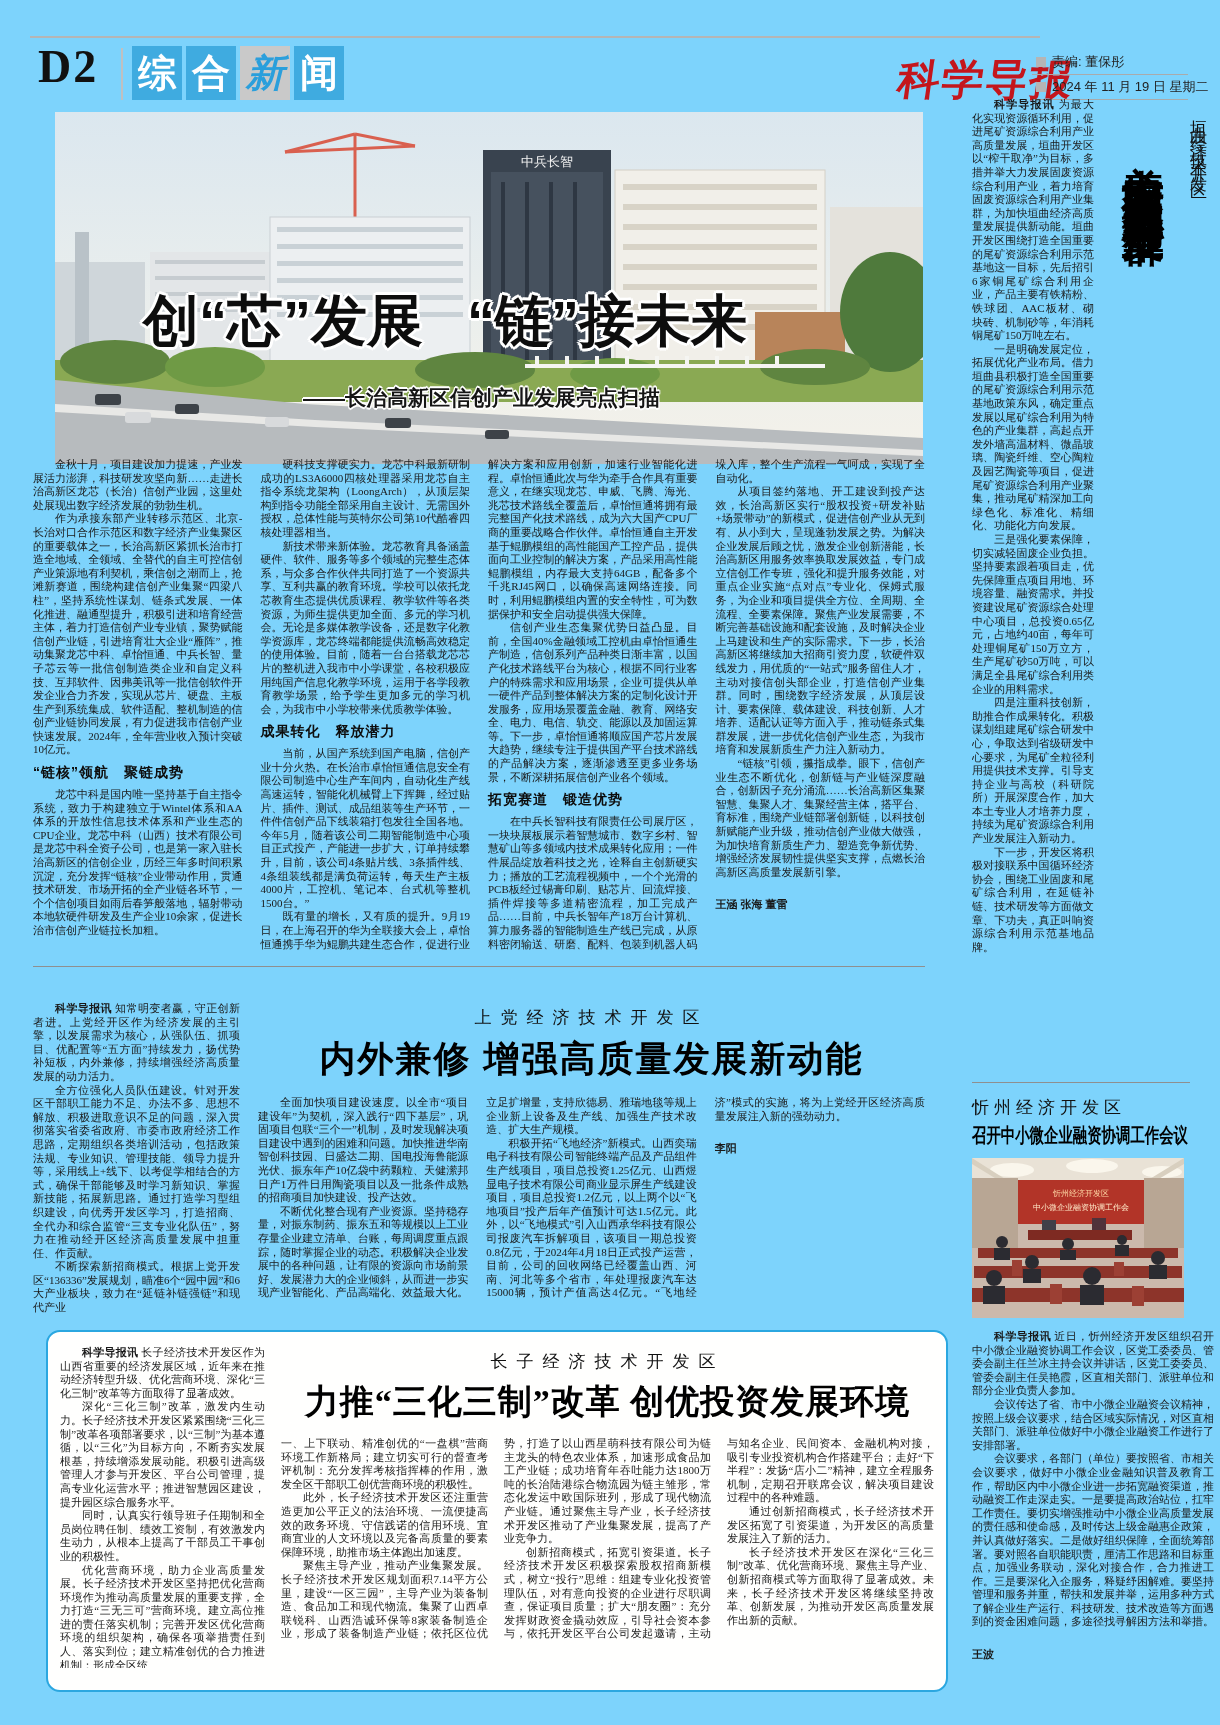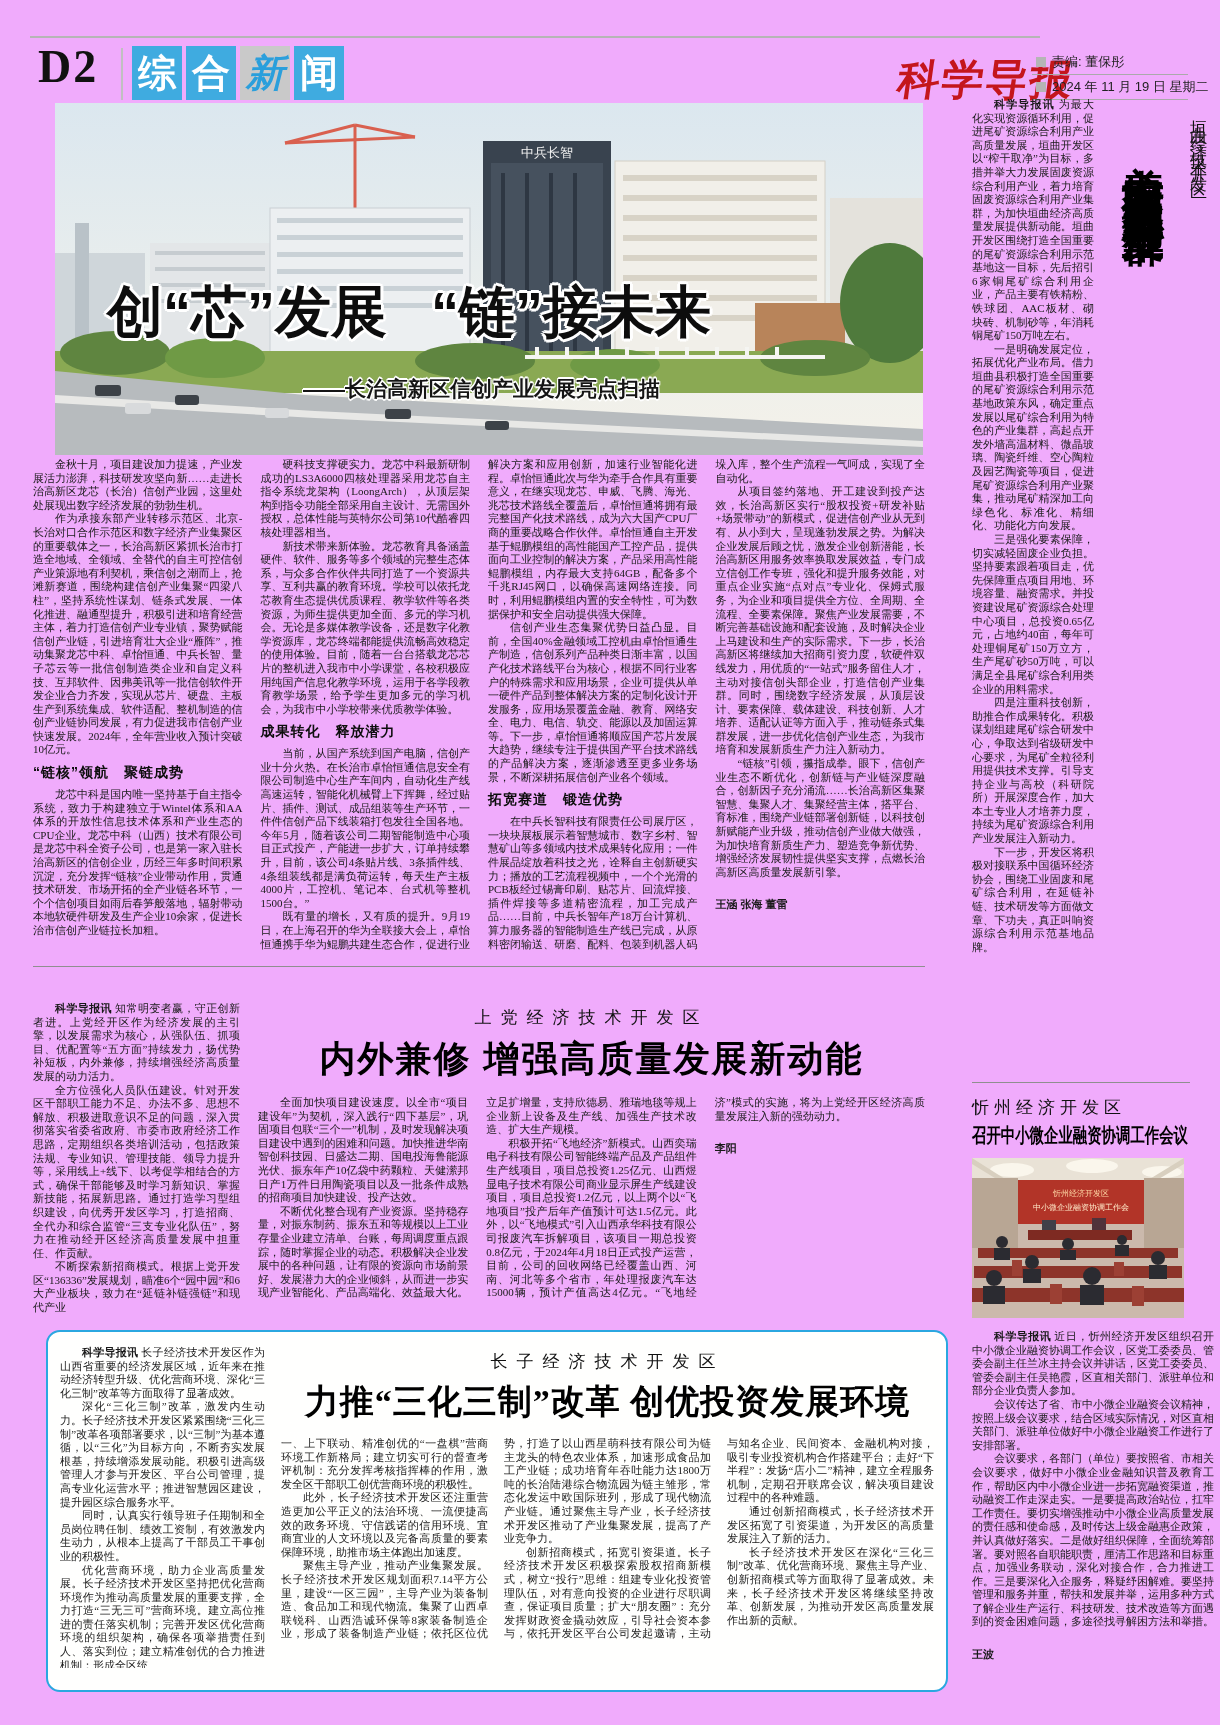--- a/index.html
+++ b/index.html
@@ -1,34 +1,34 @@
 <!DOCTYPE html>
 <html><head>
 <meta charset="utf-8">
 <style>
   html,body{margin:0;padding:0;background:#e8e8e8;}
-  #page{position:relative;width:1220px;height:1725px;background:#f0abfc;margin:0 auto;
+  #page{position:relative;width:1220px;height:1725px;background:#7dd3fc;margin:0 auto;
         font-family:"Liberation Serif",serif;color:#1c1c1c;overflow:hidden;}
   
   .top-rule{position:absolute;left:30px;top:36px;width:1010px;height:2px;background:#b5b5b5;}
   #page-no{position:absolute;left:38px;top:40px;font:bold 46px "Liberation Serif",serif;color:#111;letter-spacing:2px;}
   .mast-divider{position:absolute;left:121px;top:48px;width:2px;height:52px;background:#c0c0c0;}
   .sec-box{position:absolute;top:46px;width:50px;height:54px;display:flex;align-items:center;justify-content:center;
            font:bold 38px "Liberation Sans",sans-serif;color:#fff;}
   .sec-box.blue{background:#3fabe0;}
   .sec-box.gray{background:#c9c9c9;color:#2a9fdc;font-style:italic;font-family:"Liberation Serif",serif;}
   #brand{position:absolute;left:898px;top:52px;width:200px;font:bold 42px "Liberation Serif",serif;
          color:#c4161c;transform:skewX(-8deg);letter-spacing:2px;white-space:nowrap;}
   .info-block{position:absolute;left:1032px;top:50px;width:156px;font:13px "Liberation Sans",sans-serif;color:#222;}
   .info-row{display:flex;align-items:center;gap:6px;padding:3px 4px;border-bottom:1px solid #aaa;white-space:nowrap;}
   .sq{display:inline-block;width:10px;height:10px;background:#b5b5b5;flex:0 0 auto;}
   
-  #lead-photo{position:absolute;left:55px;top:103px;width:868px;height:352px;overflow:hidden;}
+  #lead-photo{position:absolute;left:55px;top:112px;width:868px;height:352px;overflow:hidden;}
   #lead-photo svg{position:absolute;left:0;top:0;}
-  .photo-head{position:absolute;left:0;top:172px;width:100%;display:flex;padding:0 0 0 52px;gap:44px;
+  .photo-head{position:absolute;left:0;top:172px;width:100%;display:flex;padding:0 0 0 88px;gap:44px;
       font:bold 56px "Liberation Sans",sans-serif;color:#0d0d0d;white-space:nowrap;
       text-shadow:-2px -2px 0 #fff,2px -2px 0 #fff,-2px 2px 0 #fff,2px 2px 0 #fff,0 -3px 0 #fff,0 3px 0 #fff,-3px 0 0 #fff,3px 0 0 #fff;}
   .photo-sub{position:absolute;left:248px;top:272px;font:bold 21px "Liberation Sans",sans-serif;color:#151515;white-space:nowrap;
       text-shadow:-1px -1px 0 #fff,1px -1px 0 #fff,-1px 1px 0 #fff,1px 1px 0 #fff,0 2px 0 #fff,0 -2px 0 #fff;}
   
   .bodytext{font-size:11px;line-height:13.6px;text-align:justify;color:#191919;overflow:hidden;}
   .bodytext .para{margin:0;text-indent:2em;}
   .bodytext .para.cont{text-indent:0;}
   .bodytext .sub{font:bold 14px "Liberation Sans",sans-serif;margin:7px 0 6px;color:#0d0d0d;letter-spacing:1px;}
   .bodytext .byl{margin:19px 0 0;font-weight:bold;font-family:"Liberation Sans",sans-serif;}

